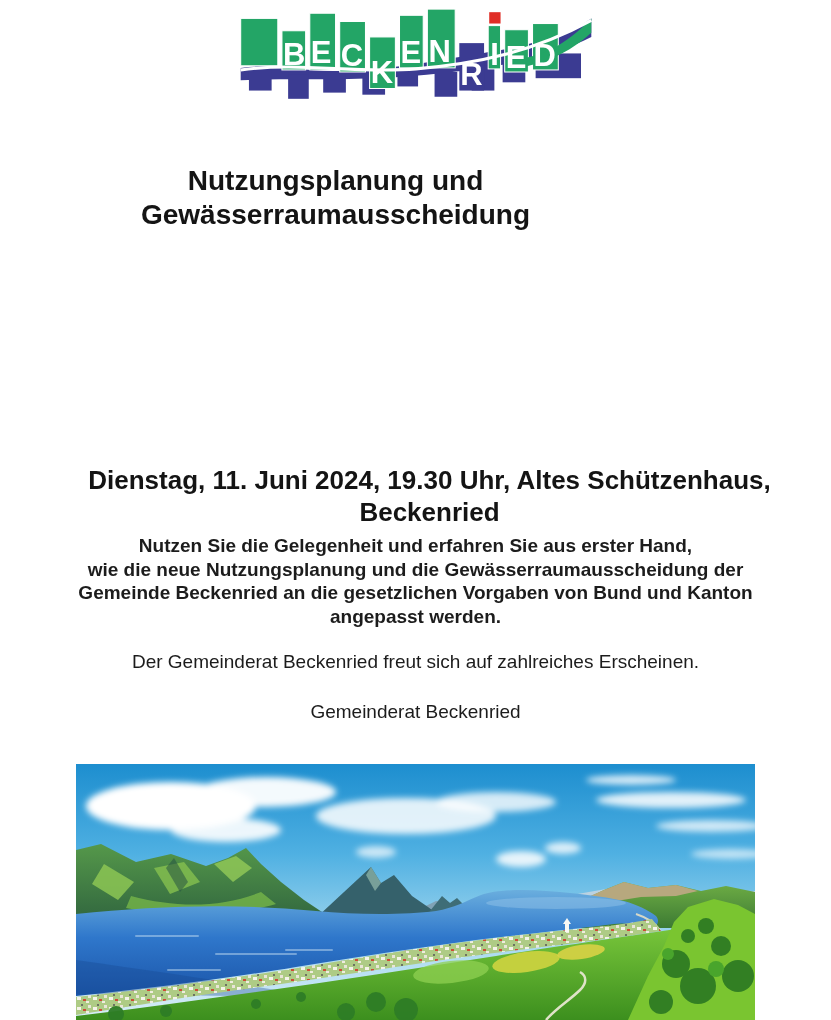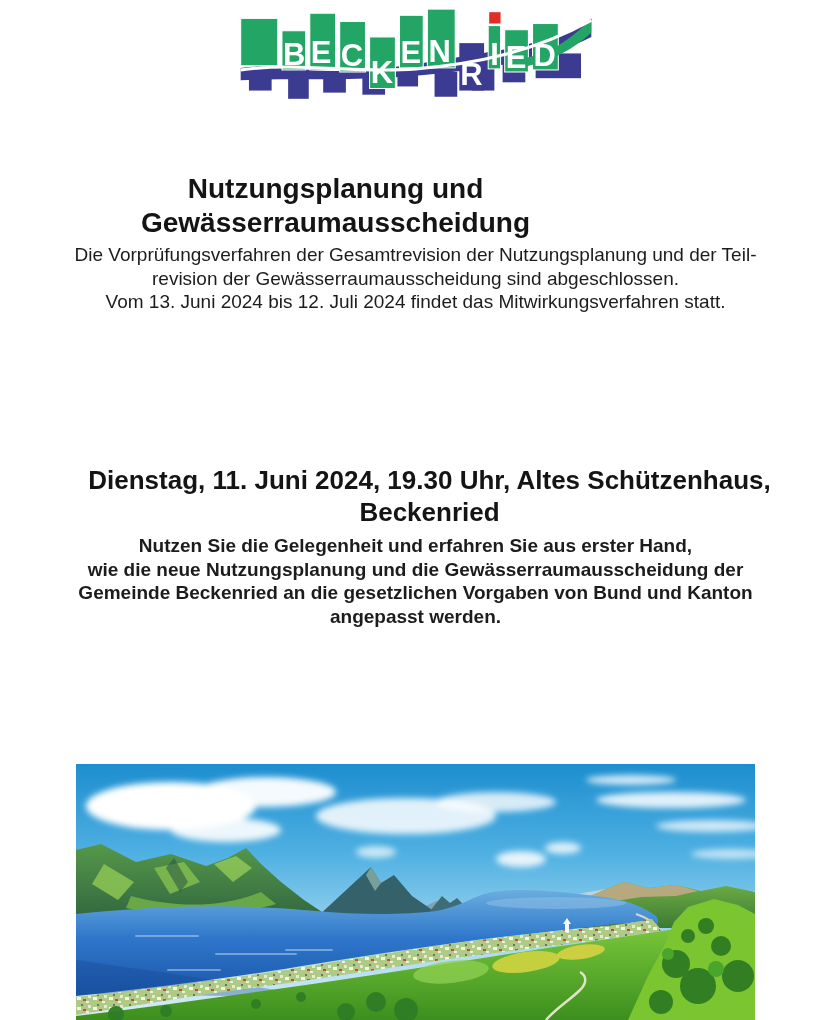--- a/index.html
+++ b/index.html
@@ -15,21 +15,21 @@
   }
   .logo { position:absolute; top:6px; left:50%; transform:translateX(-50%);
           width:352px; height:99px; }
   .lg { fill:var(--logo-green); stroke:#ffffff; stroke-width:1; }
   .lgp{ fill:var(--logo-green); }
   .lb { fill:var(--logo-blue); }
   .lr { fill:var(--logo-red); }
   .logo-letter { fill:#ffffff; font-family:"Liberation Sans", sans-serif;
                  font-weight:bold; font-size:30px; }
   .title {
-    position:absolute; top:172px; left:0; width:671px; margin:0;
+    position:absolute; top:164px; left:0; width:671px; margin:0;
     text-align:center; font-size:28px; line-height:34px; font-weight:bold;
     color:#141414;
   }
   .body {
     position:absolute; left:0; width:831px; margin:0; text-align:center;
     font-size:19px; line-height:23.5px; color:#1c1c1c;
   }
   .p1 { top:243px; } .p2 { top:337px; } .p3 { top:534px;font-weight:bold; }
   .p4 { top:650px; } .sig { top:700px; }
   .event {
@@ -85,28 +85,29 @@
       <text class="logo-letter" x="213" y="77">R</text>
       <text class="logo-letter" x="242" y="57">I</text>
       <text class="logo-letter" x="257" y="60">E</text>
       <text class="logo-letter" x="284" y="58">D</text>
     </g>
     <rect class="lr" x="241" y="6" width="11" height="11"></rect>
   </svg>
 
   <h1 class="title">Nutzungsplanung und Gewässerraumausscheidung</h1>
 
-  <p class="body p1">Die Vorprüfungsverfahren der Gesamtrevision der Nutzungsplanung und der Teil-<br>revision der Gewässerraumausscheidung sind abgeschlossen.<br>Vom 13. Juni 2024 bis 12. Juli 2024 findet das Mitwirkungsverfahren statt.</p>
 
 
   <h2 class="event">Dienstag, 11. Juni 2024, 19.30 Uhr, Altes Schützenhaus,<br>Beckenried</h2>
 
   <p class="body p3">Nutzen Sie die Gelegenheit und erfahren Sie aus erster Hand,<br>wie die neue Nutzungsplanung und die Gewässerraumausscheidung der<br>Gemeinde Beckenried an die gesetzlichen Vorgaben von Bund und Kanton<br>angepasst werden.</p>
 
-
+  <p class="body p4">Der Gemeinderat Beckenried freut sich auf zahlreiches Erscheinen.</p>
+
+  <p class="body sig">Gemeinderat Beckenried</p>
 
   <div class="photo">
     <svg viewBox="0 0 679 256" preserveAspectRatio="none" aria-hidden="true">
       <defs>
         <linearGradient id="sky" x1="0" y1="0" x2="0" y2="1">
           <stop offset="0" stop-color="#1d8ecf"></stop>
             <stop offset="0.35" stop-color="#4fb0e2"></stop>
           <stop offset="0.7" stop-color="#a6d9ef"></stop>
             <stop offset="1" stop-color="#d9eef7"></stop>
         </linearGradient>

